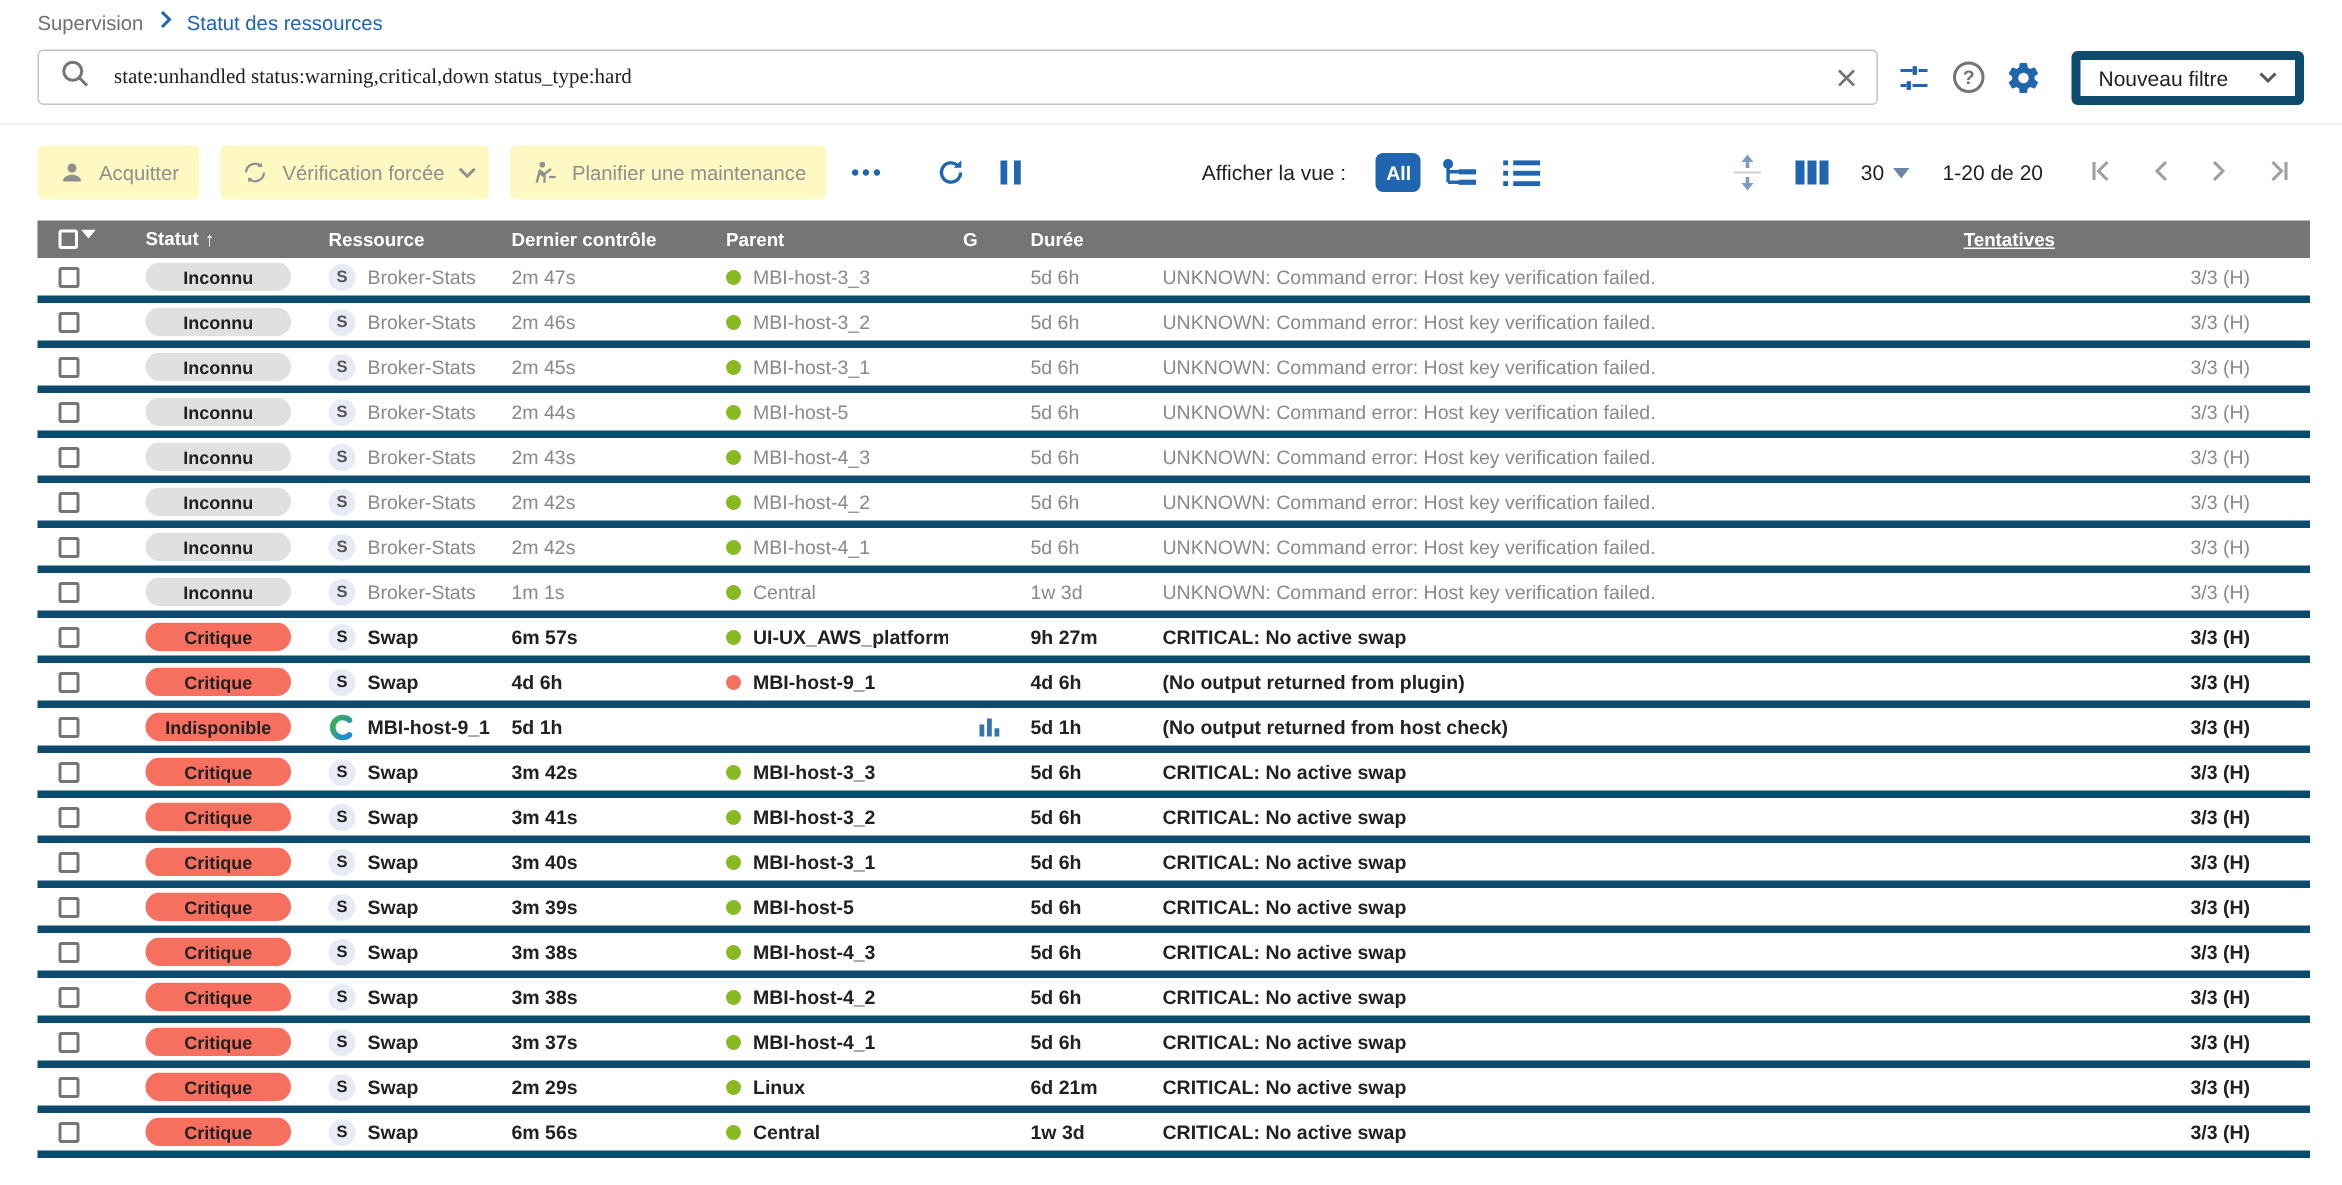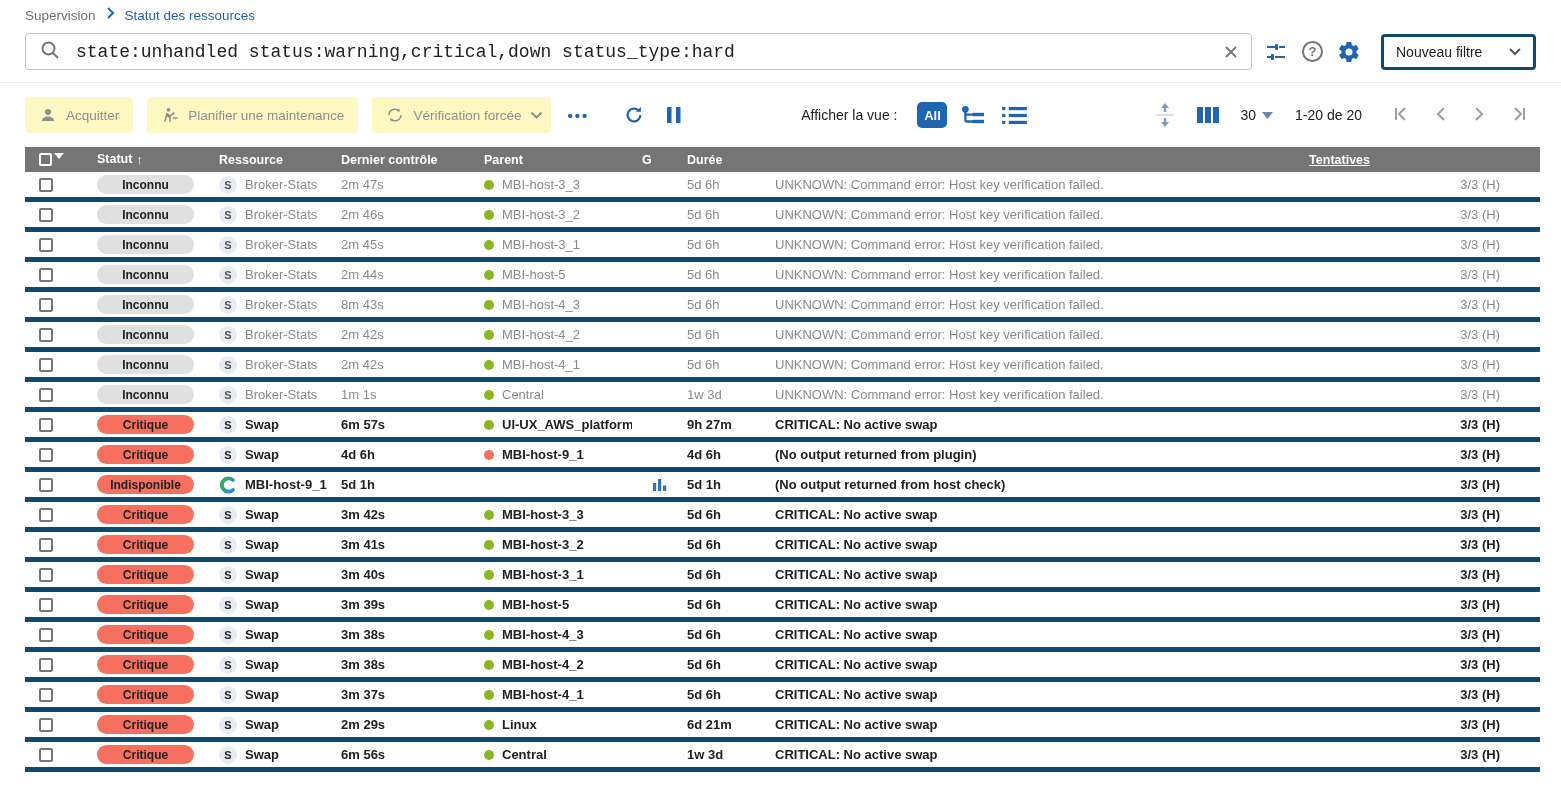--- a/index.html
+++ b/index.html
@@ -10,27 +10,27 @@
   .breadcrumb { display:flex; align-items:center; gap:10px; padding:8px 0 0 25px; font-size:13.5px; }
   .crumb-root { color:#707070; }
   .crumb-sep { color:#2065b0; font-size:13px; transform:translateY(-1px); }
   .crumb-current { color:#2065b0; }
 
   
   .search-row { display:flex; align-items:center; margin:10px 25px 0 25px; gap:10px; }
   .search-box { flex:0 0 1227px; height:37px; border:1px solid #c4c4c4; border-radius:4px;
     display:flex; align-items:center; padding:0 10px 0 14px; }
   .search-box .mag { flex:0 0 auto; margin-right:16px; }
-  .search-input { flex:1; border:none; outline:none; font-size:18px; color:#212121;
-    font-family:Liberation Mono, monospace; background:transparent; }
+  .search-input { flex:1; border:none; outline:none; font-size:14px; color:#212121;
+    font-family:Liberation Serif, serif; background:transparent; }
   .icon-btn { background:none; border:none; cursor:pointer; display:flex; align-items:center;
     justify-content:center; padding:2px; }
   .help-circle { width:21px; height:21px; border:2px solid #757575; border-radius:50%;
     color:#757575; font-size:13px; font-weight:bold; display:flex; align-items:center; justify-content:center; }
-  .filter-select { margin-left:8px; width:172px; height:36px; border:3px solid #0c4a6e; border-radius:4px;
+  .filter-select { margin-left:8px; width:172px; height:36px; border:6px solid #0c4a6e; border-radius:4px;
     display:flex; align-items:center; justify-content:space-between; padding:0 12px; font-size:14px;
     color:#212121; cursor:pointer; background:#fff; }
   .divider { border-bottom:1px solid #ececec; margin-top:12px; }
 
   
   .toolbar { display:flex; align-items:center; margin:14px 21px 0 25px; }
   .btn-gray { height:36px; background:#fef9c3; color:#8f8f8f; border:none; border-radius:4px;
     font-size:13.5px; display:flex; align-items:center; gap:9px; padding:0 14px; margin-right:14px;
     font-family:"Liberation Sans", sans-serif; }
   .btn-split { padding-right:8px; }
@@ -129,39 +129,39 @@
 <div class="divider"></div>
 
 <div class="toolbar">
   <button class="btn-gray">
     <svg width="18" height="18" viewBox="0 0 24 24" fill="#8f8f8f">
         <circle cx="12" cy="8" r="4"></circle>
         <path d="M4 20c0-4 4-6 8-6s8 2 8 6z"></path>
       </svg>
     <span>Acquitter</span>
   </button>
-  <button class="btn-gray">
-    <svg width="18" height="18" viewBox="0 0 24 24" fill="#8f8f8f">
-        <circle cx="10" cy="5" r="2.5"></circle>
-        <path d="M8 9l4 3 5-4 1.5 1.5L13 14v7h-2v-5l-3-2-2 7H4l3-12z"></path>
-        <path d="M16 15h6v2h-6z"></path>
-      </svg>
-    <span>Planifier une maintenance</span>
-  </button>
   <button class="btn-gray btn-split">
     <svg width="18" height="18" viewBox="0 0 24 24" fill="none" stroke="#8f8f8f" stroke-width="2">
         <path d="M4 12a8 8 0 0 1 14-5"></path>
         <path d="M18 3v4h-4" fill="#8f8f8f" stroke="none"></path>
         <path d="M20 12a8 8 0 0 1-14 5"></path>
         <path d="M6 21v-4h4" fill="#8f8f8f" stroke="none"></path>
       </svg>
     <span>Vérification forcée</span>
     <svg width="13" height="9" viewBox="0 0 13 9">
         <path d="M1.5 1.5l5 5 5-5" fill="none" stroke="#8f8f8f" stroke-width="2"></path>
       </svg>
+  </button>
+  <button class="btn-gray">
+    <svg width="18" height="18" viewBox="0 0 24 24" fill="#8f8f8f">
+        <circle cx="10" cy="5" r="2.5"></circle>
+        <path d="M8 9l4 3 5-4 1.5 1.5L13 14v7h-2v-5l-3-2-2 7H4l3-12z"></path>
+        <path d="M16 15h6v2h-6z"></path>
+      </svg>
+    <span>Planifier une maintenance</span>
   </button>
   <button class="more-dots">•••</button>
   <button class="icon-btn" style="margin-left:22px">
     <svg width="22" height="22" viewBox="0 0 24 24">
         <path d="M19 12a7 7 0 1 1-2.2-5.1" fill="none" stroke="#2065b0" stroke-width="2.4"></path>
         <path d="M19.5 3v5.5H14z" fill="#2065b0"></path>
       </svg>
   </button>
   <button class="icon-btn" style="margin-left:16px">
     <svg width="18" height="20" viewBox="0 0 18 20">
@@ -361,21 +361,21 @@
         <div class="cell c-check">
           <span class="cbx"></span>
         </div>
         <div class="cell">
           <span class="chip unknown">Inconnu</span>
         </div>
         <div class="cell c-res">
           <span class="s-badge">S</span>
           <span>Broker-Stats</span>
         </div>
-        <div class="cell">8m 43s</div>
+        <div class="cell">2m 43s</div>
         <div class="cell c-parent">
           <span class="dot up"></span>
           <span>MBI-host-4_3</span>
         </div>
         <div class="cell c-g"></div>
         <div class="cell">5d 6h</div>
         <div class="cell">UNKNOWN: Command error: Host key verification failed.</div>
         <div class="cell c-tries">3/3 (H)</div>
       </div>
       <div class="grid trow muted">

